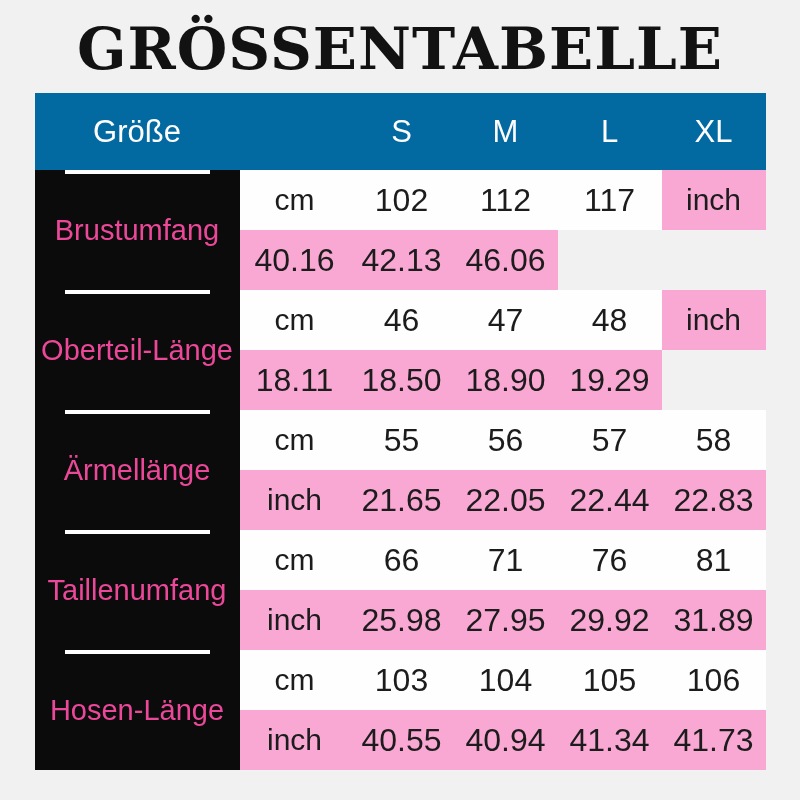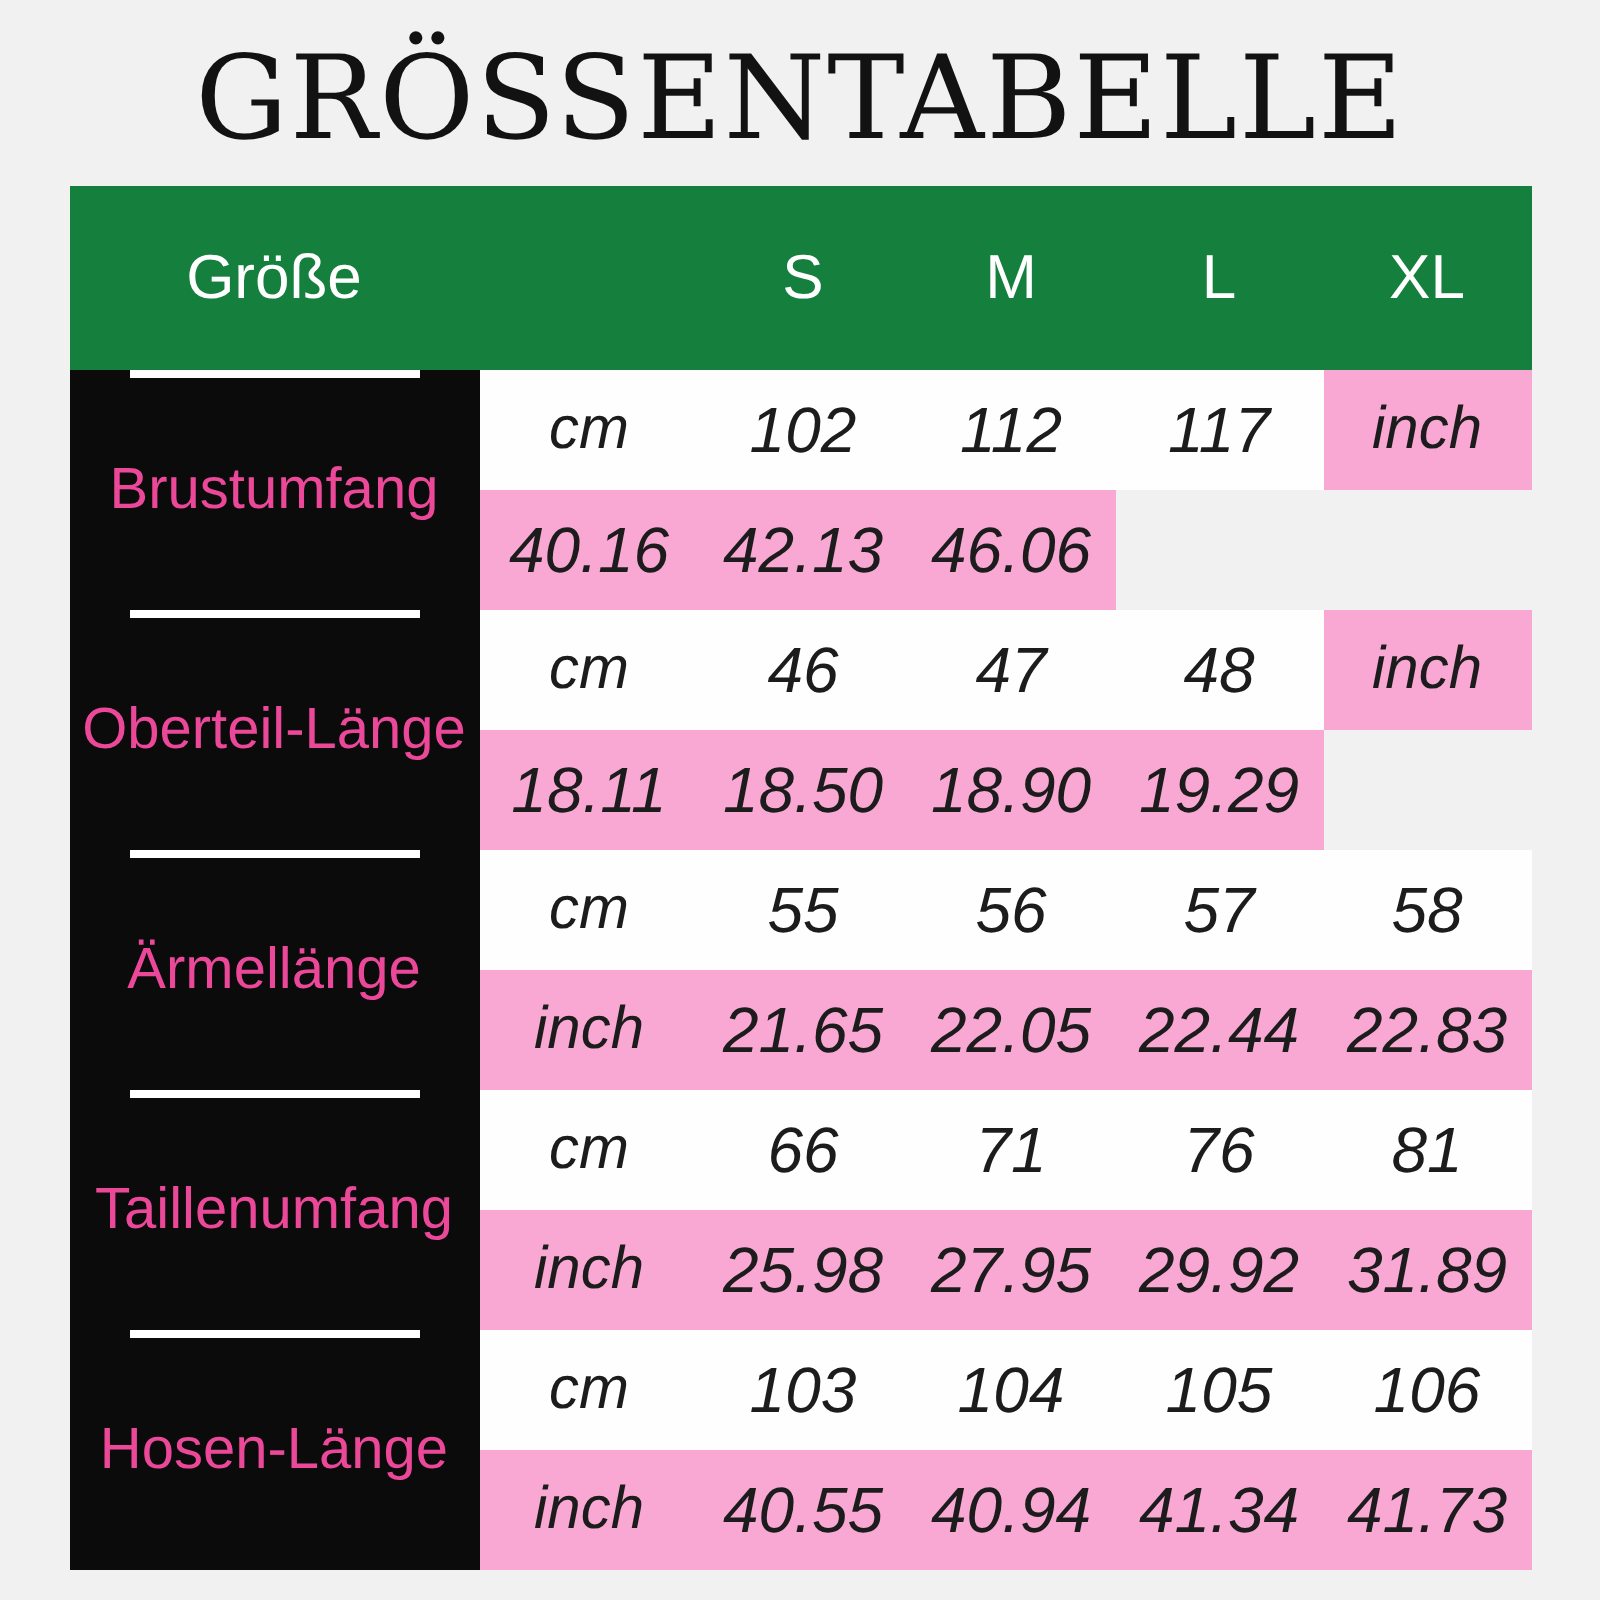--- a/index.html
+++ b/index.html
@@ -12,34 +12,34 @@
     background: #f1f1f1;
     font-family: "Liberation Sans", sans-serif;
     overflow: hidden;
   }
   .title {
     margin: 6px 0 0 0;
     height: 87px;
     line-height: 87px;
     text-align: center;
     font-family: "DejaVu Serif", serif;
-    font-weight: normal;
+    font-weight: bold;
     font-size: 58px;
     letter-spacing: 1px;
     color: #121212;
   }
   .size-table {
     width: 731px;
     margin: 0 auto;
   }
   .header-row {
     display: grid;
     grid-template-columns: 205px 110px 1fr 1fr 1fr 1fr;
-    height: 92px;
-    background: #15803d;
+    height: 77px;
+    background: #0369a1;
     color: #ffffff;
   }
   .hcell {
     display: flex;
     align-items: center;
     justify-content: center;
     font-size: 31px;
   }
   .table-body {
     display: grid;
@@ -67,21 +67,20 @@
     right: 30px;
     height: 4px;
     background: #ffffff;
   }
   .dcell {
     display: flex;
     align-items: center;
     justify-content: center;
     font-size: 32px;
     color: #1c1c1c;
-    font-style: italic;
   }
   .dcell.unit { font-size: 30px; }
   .bg-white { background: #fefefe; }
   .bg-gray  { background: #f9a8d4; }
 </style>
 </head>
 <body>
 
 <h1 class="title">GRÖSSENTABELLE</h1>
 

